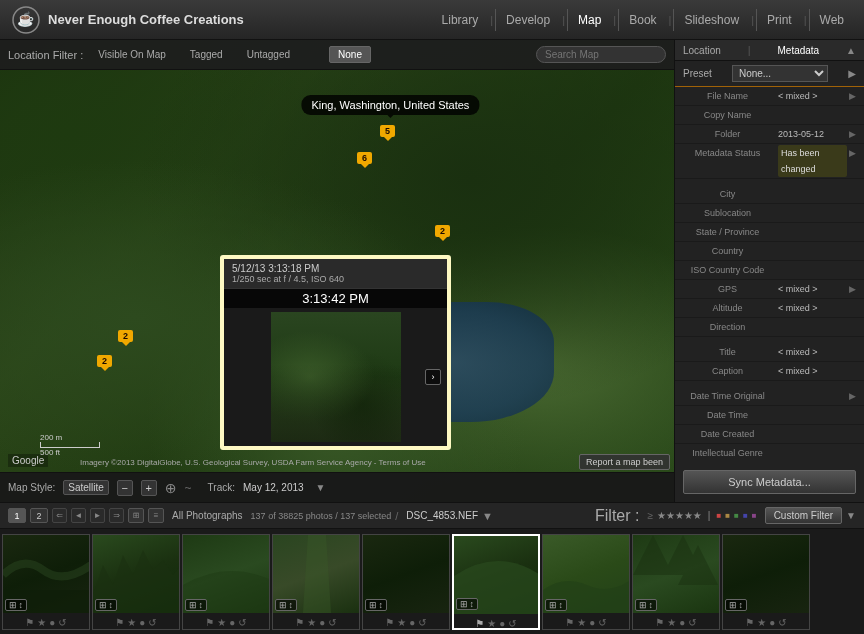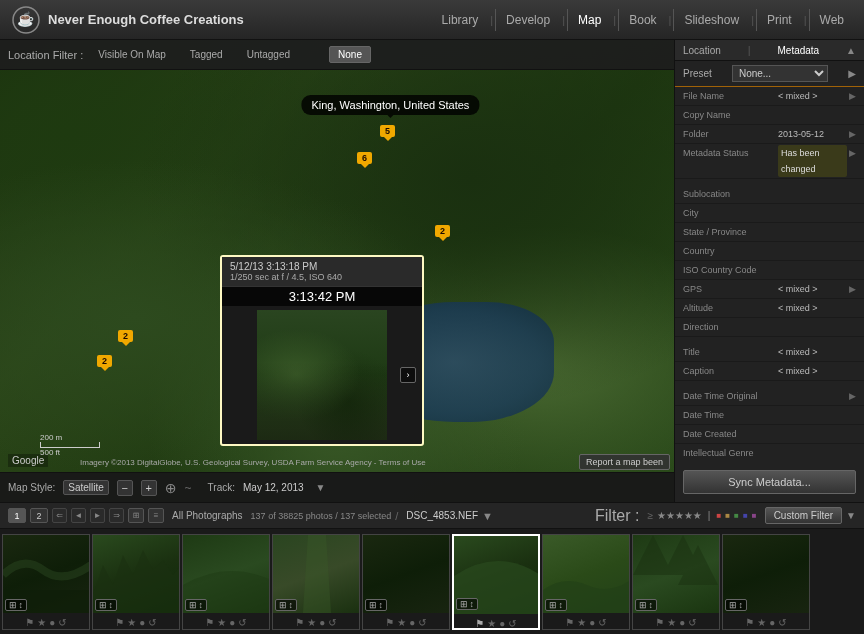--- a/index.html
+++ b/index.html
@@ -86,22 +86,22 @@
     }
     #map-tooltip::after {
       content: ''; position: absolute; bottom: -6px; left: 50%;
       transform: translateX(-50%); border: 3px solid transparent;
       border-top-color: rgba(0,0,0,0.8);
     }
 
     
     #photo-popup {
       position: absolute; top: 215px; left: 220px;
-      background: #1a1a1a; border: 2px solid #fef9c3; border-radius: 3px;
-      width: 204px;
+      background: #1a1a1a; border: 4px solid #fef9c3; border-radius: 3px;
+      width: 231px;
     }
     #photo-popup-header {
       background: #2a2a2a; padding: 4px 8px; border-bottom: 1px solid #333;
       font-size: 10px; color: #ccc;
     }
     #photo-popup-time {
       text-align: center; background: rgba(0,0,0,0.7); color: #fff;
       font-size: 13px; padding: 2px 0;
     }
     #photo-popup-img {
@@ -225,21 +225,21 @@
       flex: 1; background: #333; border: 1px solid #555; color: #ccc;
       font-size: 10px; padding: 1px 2px;
     }
     #preset-expand { color: #888; font-size: 10px; }
 
     .meta-row {
       display: flex; align-items: baseline; padding: 1px 8px;
       border-bottom: 1px solid #1a1a1a;
     }
     .meta-label {
-      text-align: left; color: #888; font-size: 9px;
+      text-align: center; color: #888; font-size: 9px;
       min-width: 95px; padding-right: 6px; line-height: 16px;
     }
     .meta-value {
       color: #bbb; font-size: 9px; flex: 1; line-height: 16px;
     }
     .meta-value.changed { color: #ddd; background: #3a3a1a; padding: 0 3px; border-radius: 2px; }
     .meta-expand { color: #666; font-size: 9px; margin-left: 2px; cursor: pointer; }
 
     .meta-section-gap { height: 6px; }
 
@@ -371,20 +371,21 @@
         60,260 55,280 50,300 55,320 60,340 65,355 60,370 55,385
       " fill="none" stroke="#f0a800" stroke-width="2"></polyline>
     </svg>
 
     <div id="location-filter">
       <span id="location-filter-label">Location Filter :</span>
       <button class="filter-btn">Visible On Map</button>
       <button class="filter-btn">Tagged</button>
       <button class="filter-btn">Untagged</button>
       <button class="filter-btn active">None</button>
+      <input id="search-map-input" type="text" placeholder="Search Map" style="">
     </div>
 
     <div id="map-tooltip">King, Washington, United States</div>
 
     <div class="map-marker" style="top:85px;left:380px">5</div>
     <div class="map-marker" style="top:112px;left:357px">6</div>
     <div class="map-marker" style="top:185px;left:435px">2</div>
     <div class="map-marker" style="top:215px;left:350px">11</div>
     <div class="map-marker" style="top:228px;left:263px">5</div>
     <div class="map-marker" style="top:290px;left:118px">2</div>
@@ -459,25 +460,25 @@
         <span class="meta-value">2013-05-12</span>
         <span class="meta-expand">▶</span>
       </div>
       <div class="meta-row">
         <span class="meta-label">Metadata Status</span>
         <span class="meta-value changed">Has been changed</span>
         <span class="meta-expand">▶</span>
       </div>
       <div class="meta-section-gap"></div>
       <div class="meta-row">
+        <span class="meta-label">City</span>
+        <span class="meta-value"></span>
+      </div>
+      <div class="meta-row">
         <span class="meta-label">Sublocation</span>
-        <span class="meta-value"></span>
-      </div>
-      <div class="meta-row">
-        <span class="meta-label">City</span>
         <span class="meta-value"></span>
       </div>
       <div class="meta-row">
         <span class="meta-label">State / Province</span>
         <span class="meta-value"></span>
       </div>
       <div class="meta-row">
         <span class="meta-label">Country</span>
         <span class="meta-value"></span>
       </div>

